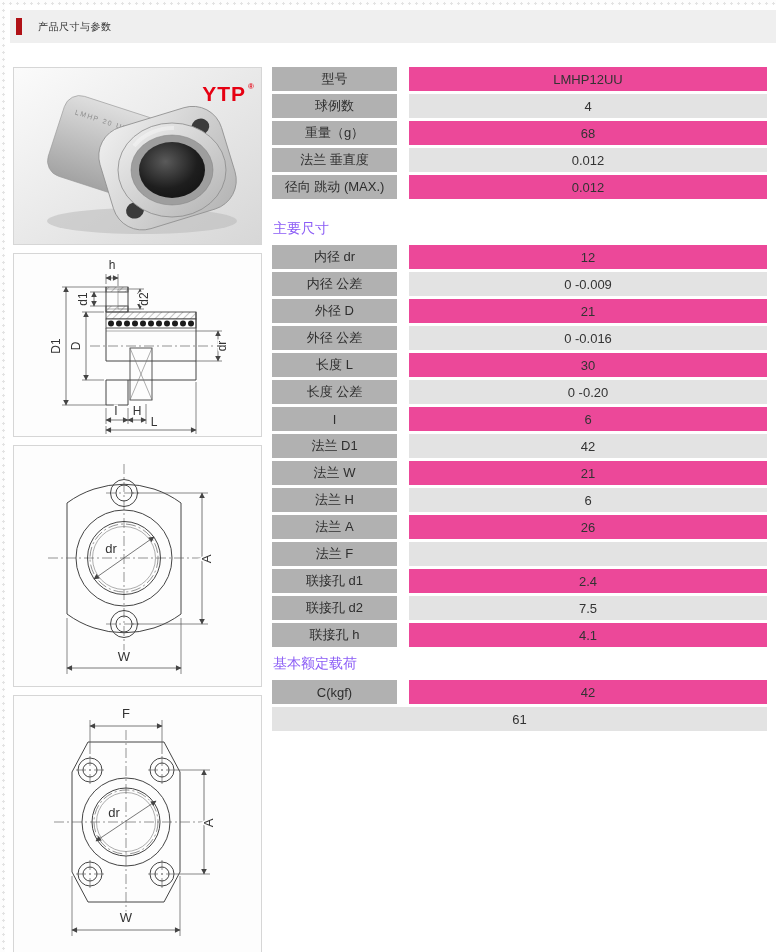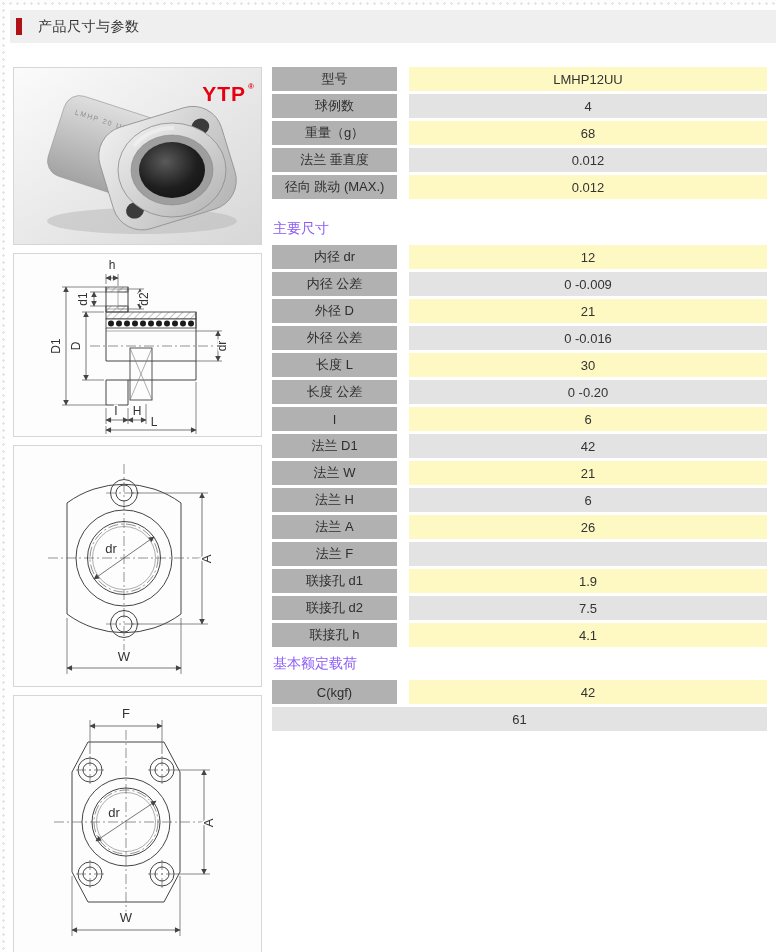--- a/index.html
+++ b/index.html
@@ -10,37 +10,37 @@
     background-image:radial-gradient(circle,#e3e3e3 1px,transparent 1.3px);
     background-size:7px 7px;
     position:relative;overflow:hidden;
   }
   .content{position:absolute;left:5px;top:5px;right:0;bottom:0;background:#fff;}
   .page{position:absolute;left:0;top:0;width:776px;height:952px;}
 
   
   .header-bar{position:absolute;left:5px;top:5px;width:771px;height:33px;background:#efefef;display:flex;align-items:center;}
   .accent{width:6px;height:17px;background:#b01116;margin-left:6px;}
-  .header-title{margin-left:16px;font-size:14px;color:#333;letter-spacing:.5px;}
+  .header-title{margin-left:16px;font-size:10px;color:#333;letter-spacing:.5px;}
 
   
   .imgbox{position:absolute;left:8px;width:249px;border:1px solid #d6d6d6;background:#fdfdfd;box-sizing:border-box;}
   .photo-box{top:62px;height:178px;}
   .diag1-box{top:248px;height:184px;}
   .diag2-box{top:440px;height:242px;}
   .diag3-box{top:690px;height:258px;}
   .imgbox svg{display:block;}
 
   
   .spec-col{position:absolute;left:267px;top:62px;width:495px;}
   .trow{display:flex;height:24px;margin-bottom:3px;}
   .tlabel{width:125px;margin-right:12px;background:#b1b1b1;color:#2e2e2e;font-size:13px;
           display:flex;align-items:center;justify-content:center;white-space:pre;}
   .tvalue{flex:1;color:#333;font-size:13px;display:flex;align-items:center;justify-content:center;}
-  .tvalue.light{background:#fef9c3;}
+  .tvalue.light{background:#ec4899;}
   .tvalue.dark{background:#e3e3e3;}
   .section-title{font-size:14px;color:#8b5cf6;line-height:18px;}
   .st-main{margin:20px 0 8px 1px;}
   .st-load{margin:7px 0 8px 1px;}
 
   
   .ln{stroke:#444;stroke-width:1;fill:none;}
   .thin{stroke:#777;stroke-width:.6;fill:none;}
   .cl{stroke:#666;stroke-width:.7;fill:none;stroke-dasharray:10 3 2 3;}
   .dim{stroke:#555;stroke-width:.8;fill:none;}
@@ -362,21 +362,21 @@
           <div class="trow">
             <div class="tlabel">法兰 A</div>
             <div class="tvalue light">26</div>
           </div>
           <div class="trow">
             <div class="tlabel">法兰 F</div>
             <div class="tvalue dark"></div>
           </div>
           <div class="trow">
             <div class="tlabel">联接孔 d1</div>
-            <div class="tvalue light">1.9</div>
+            <div class="tvalue light">2.4</div>
           </div>
           <div class="trow">
             <div class="tlabel">联接孔 d2</div>
             <div class="tvalue dark">7.5</div>
           </div>
           <div class="trow">
             <div class="tlabel">联接孔 h</div>
             <div class="tvalue light">4.1</div>
           </div>
         </div>

